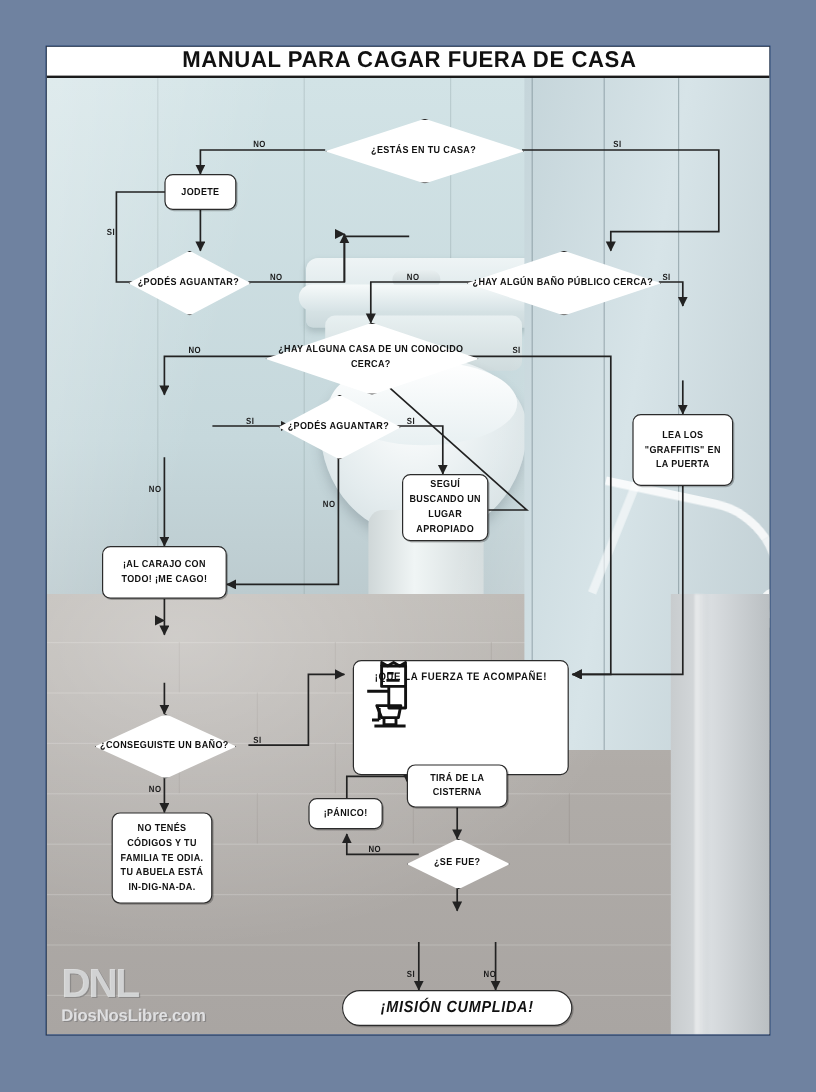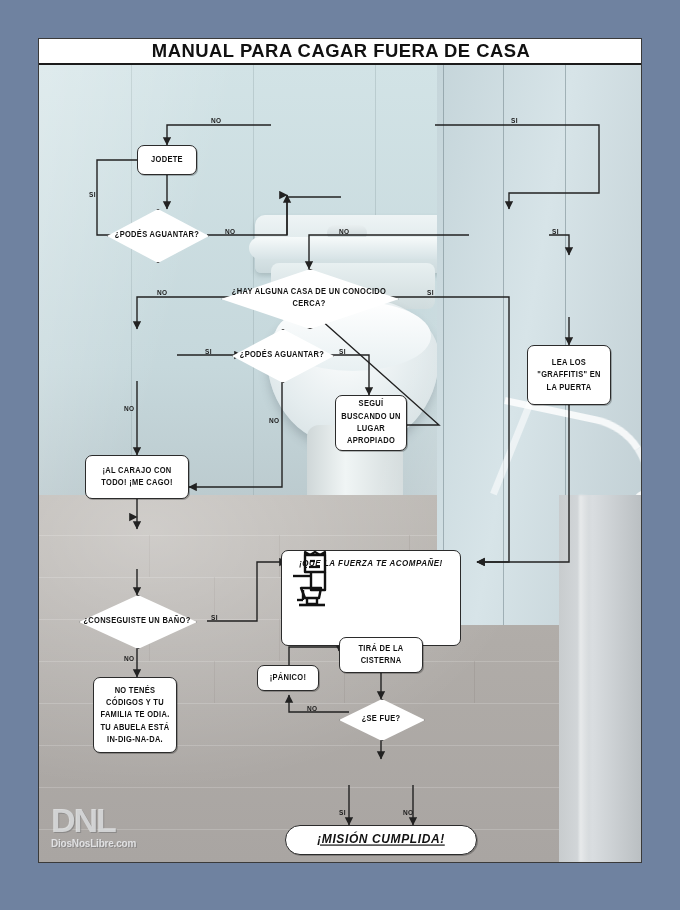--- a/index.html
+++ b/index.html
@@ -101,53 +101,53 @@
     background:#ffffff;border:1.6px solid #2b2b2b;border-radius:7px;
     display:flex;align-items:center;justify-content:center;text-align:center;
     box-shadow:1px 1px 0 rgba(0,0,0,.25);
   }
   .box span{
     font-family:"Liberation Sans", sans-serif;
     font-weight:bold;font-size:7.5px;line-height:1.45;color:#111;
     letter-spacing:.3px;padding:2px 4px;
     transform:scaleY(1.12);
   }
-  .term{border-radius:40px;text-decoration:underline;}
+  .term{border-radius:40px;}
   .term span{font-size:12px;font-style:italic;letter-spacing:.6px;}
   .dia{position:absolute;}
   .dia .shape{
     position:absolute;left:0;top:0;width:100%;height:100%;
     background:#ffffff;border:1.6px solid #2b2b2b;
     clip-path:polygon(50% 0,100% 50%,50% 100%,0 50%);
   }
   .dia .dlabel{
     position:absolute;left:0;top:0;width:100%;height:100%;
     display:flex;align-items:center;justify-content:center;text-align:center;
     font-family:"Liberation Sans", sans-serif;
     font-weight:bold;font-size:7.5px;line-height:1.45;color:#111;letter-spacing:.3px;
     transform:scaleY(1.12);
   }
   .elabel{
     position:absolute;font-family:"Liberation Sans", sans-serif;
     font-weight:bold;font-size:6.5px;color:#1a1a1a;letter-spacing:.4px;
     background:transparent;transform:scaleY(1.15);white-space:nowrap;
   }
   
-  #fuerza{left:242px;top:485px;width:180px;height:96px;font-style:italic;}
+  #fuerza{left:255px;top:485px;width:180px;height:96px;}
   #fuerza .inner{width:100%;height:100%;background:#fff;border:1.6px solid #2b2b2b;
     border-radius:7px;display:flex;flex-direction:column;align-items:center;
     justify-content:flex-start;padding-top:6px;box-sizing:border-box;}
   #fuerza .cap{font-family:"Liberation Sans",sans-serif;font-weight:bold;font-size:8px;
     letter-spacing:.5px;color:#111;margin-top:2px;transform:scaleY(1.12);}
   
   #logo{position:absolute;left:12px;top:738px;width:140px;height:52px;}
   #logo .mark{font-family:"Liberation Sans",sans-serif;font-weight:bold;font-size:34px;
     color:rgba(235,238,240,.72);letter-spacing:-2px;line-height:34px;
     text-shadow:1px 1px 0 rgba(110,110,112,.5);}
-  #logo .url{font-family:"Liberation Sans",sans-serif;font-weight:bold;font-size:10px;
+  #logo .url{font-family:"Liberation Sans",sans-serif;font-weight:bold;font-size:14px;
     color:rgba(242,244,246,.78);letter-spacing:-.2px;
     text-shadow:1px 1px 0 rgba(110,110,112,.55);margin-top:1px;}
 </style>
 </head>
 <body>
 
 <div id="poster">
 
   <div id="title-bar">
     <div id="title-text">MANUAL PARA CAGAR FUERA DE CASA</div>
@@ -288,34 +288,42 @@
 
         <path d="M310,720 L310,760"></path>
 
         <path d="M374,720 L374,760"></path>
       </g>
       <g stroke="#222" stroke-width="1.4" fill="none">
         <path d="M250,615 L250,600"></path>
       </g>
     </svg>
 
+    <div class="dia node" style="left:232px;top:34px;width:164px;height:52px">
+      <div class="shape"></div>
+      <div class="dlabel">¿ESTÁS EN TU CASA?</div>
+    </div>
     <div class="elabel" style="left:172px;top:52px">NO</div>
     <div class="elabel" style="left:472px;top:52px">SI</div>
 
     <div class="node box" style="left:98px;top:80px;width:60px;height:30px">
       <span>JODETE</span>
     </div>
 
     <div class="dia node" style="left:68px;top:144px;width:100px;height:52px">
       <div class="shape"></div>
       <div class="dlabel">¿PODÉS AGUANTAR?</div>
     </div>
     <div class="elabel" style="left:50px;top:126px">SI</div>
     <div class="elabel" style="left:186px;top:163px">NO</div>
 
+    <div class="dia node" style="left:350px;top:144px;width:160px;height:52px">
+      <div class="shape"></div>
+      <div class="dlabel">¿HAY ALGÚN BAÑO PÚBLICO CERCA?</div>
+    </div>
     <div class="elabel" style="left:300px;top:163px">NO</div>
     <div class="elabel" style="left:513px;top:163px">SI</div>
 
 
     <div class="node box" style="left:488px;top:280px;width:84px;height:60px">
       <span>LEA LOS "GRAFFITIS" EN LA PUERTA</span>
     </div>
 
     <div class="dia node" style="left:182px;top:204px;width:176px;height:58px">
       <div class="shape"></div>

